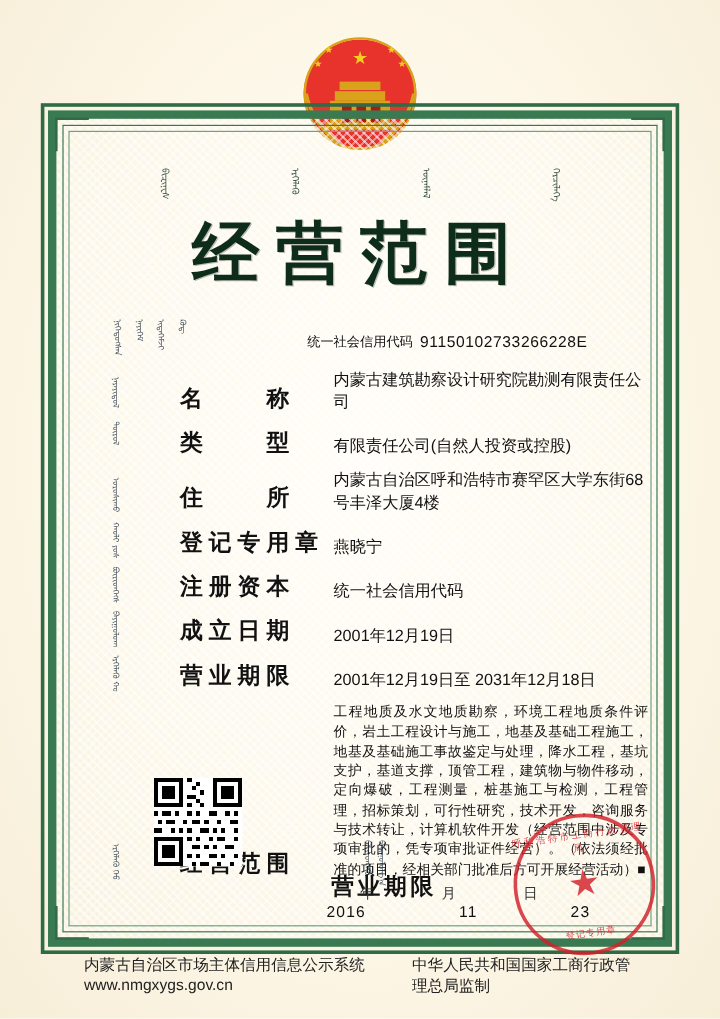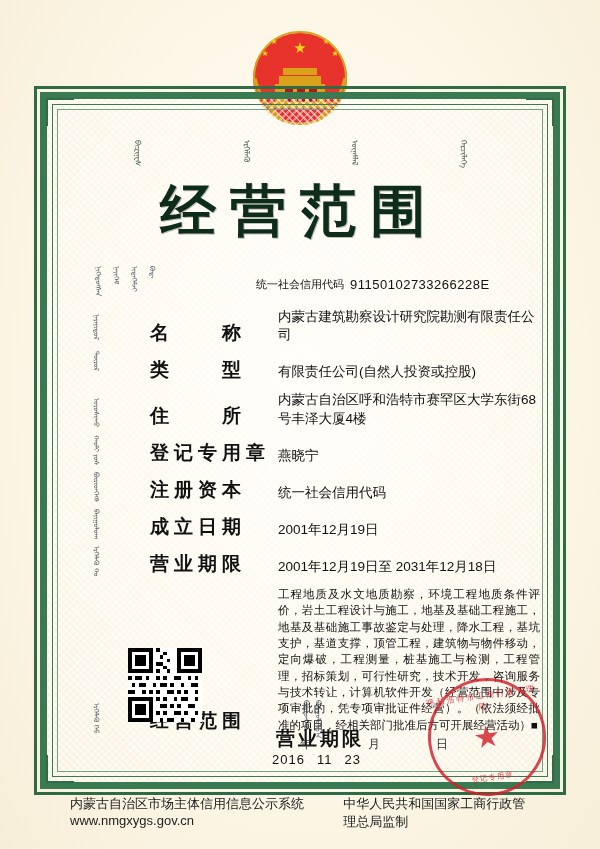--- a/index.html
+++ b/index.html
@@ -223,20 +223,21 @@
   .date-row {
     position: absolute;
     left: 272px;
     top: 752px;
     width: 220px;
     font-size: 13px;
     letter-spacing: 1px;
     color: #111;
     display: flex;
     gap: 12px;
+    justify-content: space-between;
   }
   .date-cn {
     position: absolute;
     left: 300px;
     top: 736px;
     font-size: 12px;
     color: #333;
     letter-spacing: 22px;
   }
 

